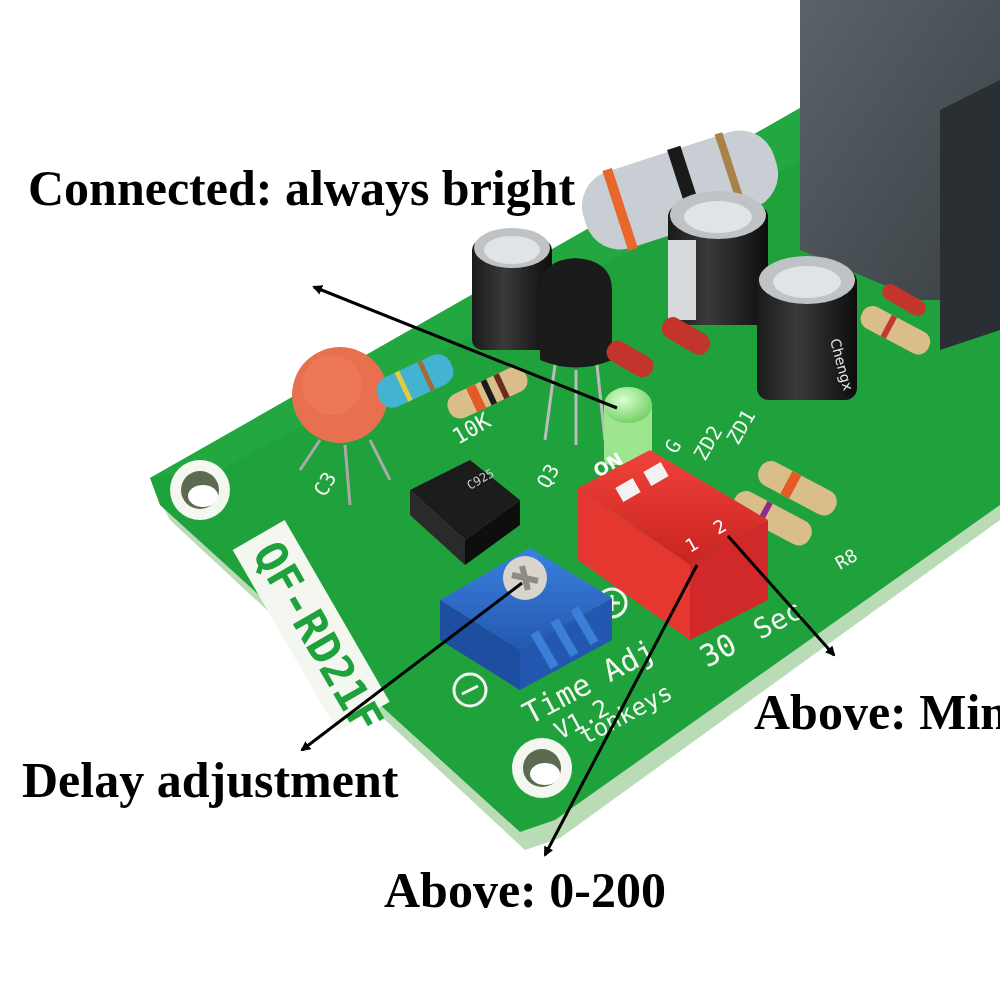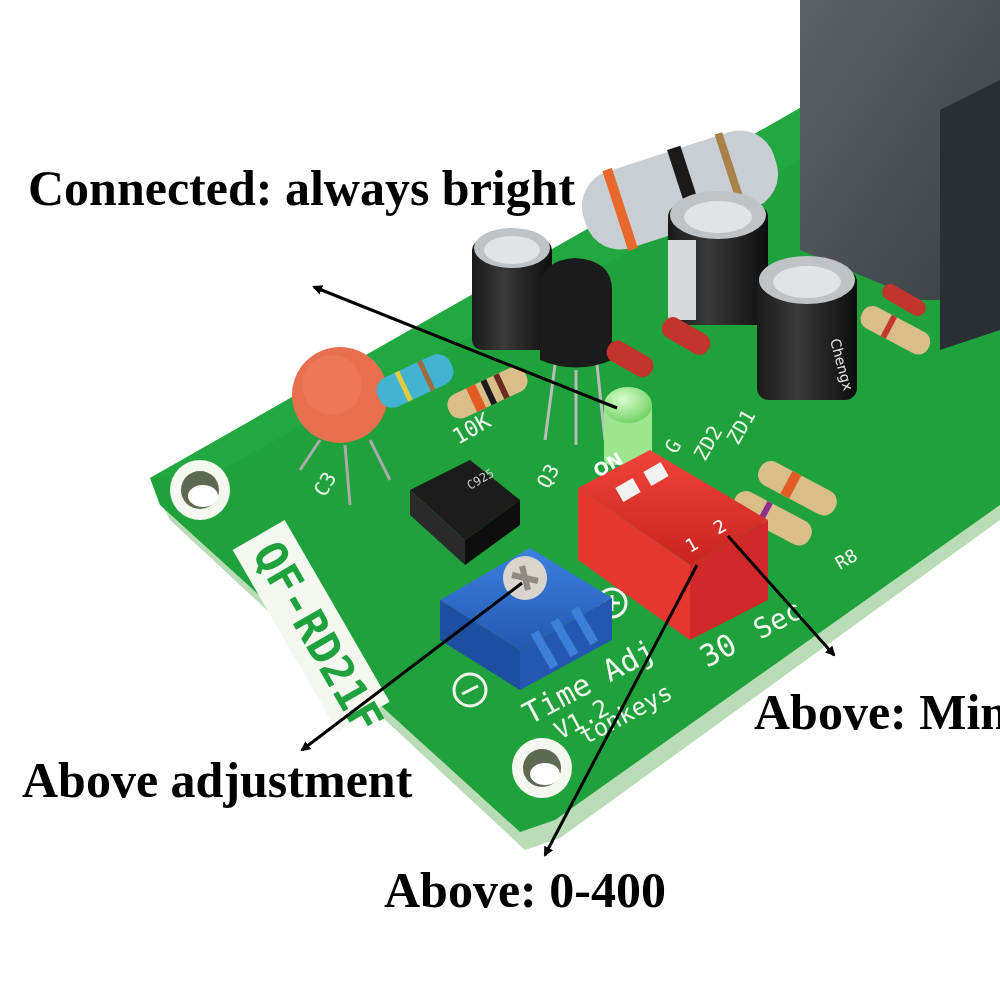--- a/index.html
+++ b/index.html
@@ -202,20 +202,20 @@
     <line x1="522" y1="583" x2="302" y2="750" stroke="#000" stroke-width="3" marker-end="url(#arrowhead)"></line>
     <line x1="697" y1="565" x2="545" y2="855" stroke="#000" stroke-width="3" marker-end="url(#arrowhead)"></line>
     <line x1="728" y1="536" x2="834" y2="655" stroke="#000" stroke-width="3" marker-end="url(#arrowhead)"></line>
   </g>
 </svg>
 
 <div class="callout" id="callout-led">
   <span>Connected: always bright</span>
 </div>
 <div class="callout" id="callout-time">
-  <span>Above adjustment</span>
+  <span>Delay adjustment</span>
 </div>
 <div class="callout" id="callout-dip2">
   <span>Above: Min</span>
 </div>
 <div class="callout" id="callout-dip1">
-  <span>Above: 0-400</span>
+  <span>Above: 0-200</span>
 </div>
 
 </body></html>

